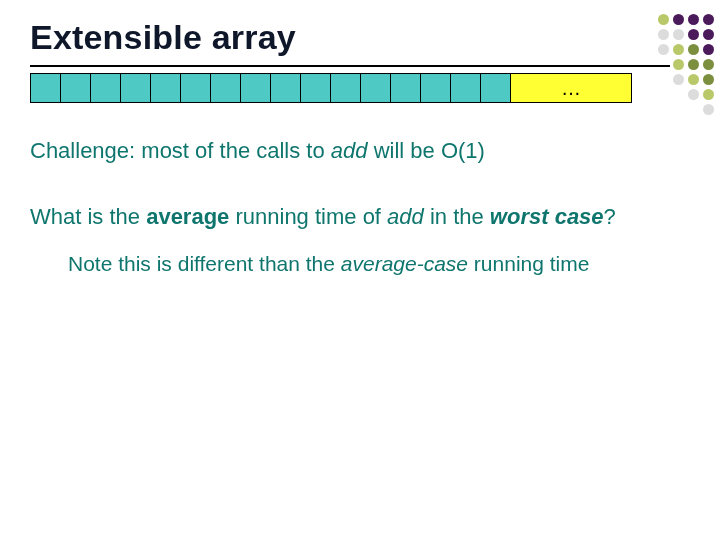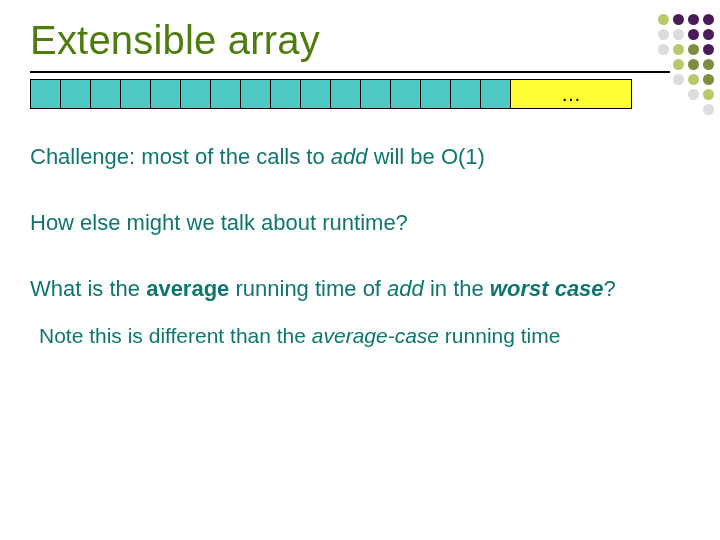--- a/index.html
+++ b/index.html
@@ -32,23 +32,23 @@
   .dot {
     width: 11px;
     height: 11px;
     border-radius: 50%;
   }
   .d-a { background: #4a1a5a; } 
   .d-b { background: #7b8f3f; } 
   .d-c { background: #b9c96a; } 
   .d-d { background: #dcdcdc; } 
   .title {
-    font-size: 40px;
-    font-weight: 400;
-    color: #4d7c0f;
+    font-size: 34px;
+    font-weight: 700;
+    color: #0f172a;
     letter-spacing: 0.2px;
   }
   .title-rule {
     margin-top: 8px;
     height: 2px;
     background: #000;
     width: 640px;
   }
   .array-wrap {
     margin-top: 6px;
@@ -78,21 +78,21 @@
     color: #000;
   }
   .body {
     margin-top: 34px;
     font-size: 22px;
     color: #0f766e;
     line-height: 1.28;
     padding-right: 40px;
   }
   .body p { margin-bottom: 38px; }
-  .body p.note { margin: -18px 0 0 9px; font-size: 21px; }
+  .body p.note { margin: -18px 0 0 38px; font-size: 21px; }
   em.i { font-style: italic; }
   .b { font-weight: 700; }
   .bi { font-weight: 700; font-style: italic; margin-top: 32px; }
 </style>
 </head>
 <body>
 
 <div class="slide">
 
   <div class="deco">
@@ -155,21 +155,20 @@
         <div class="cell"></div>
         <div class="cell"></div>
       </div>
     <div class="more">…</div>
   </div>
 
   <div class="body">
     <p>
       <span>Challenge: most of the calls to </span><em class="i">add</em><span> will be O(1)</span>
     </p>
-    <p>How else might we talk about runtime?</p>
     <p>
       <span>What is the </span><span class="b">average</span><span> running time of </span><em class="i">add</em><span> in the </span><span class="bi">worst case</span><span>?</span>
     </p>
     <p class="note">
       <span>Note this is different than the </span><em class="i">average-case</em><span> running time</span>
     </p>
   </div>
 
 </div>
 

